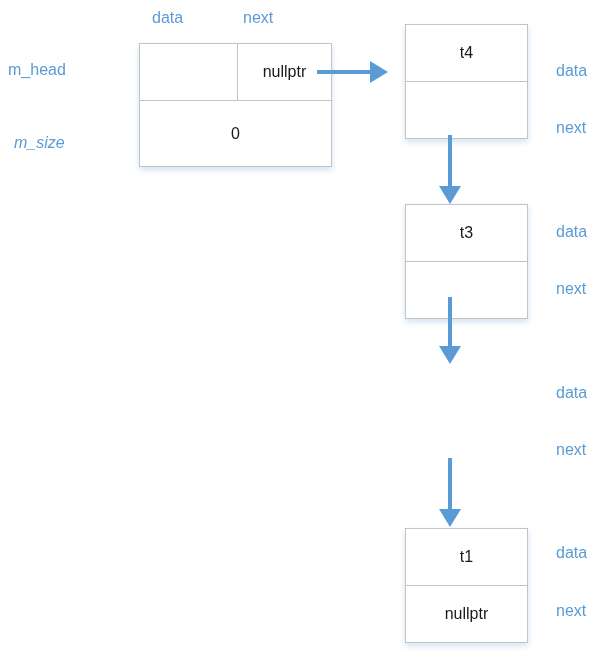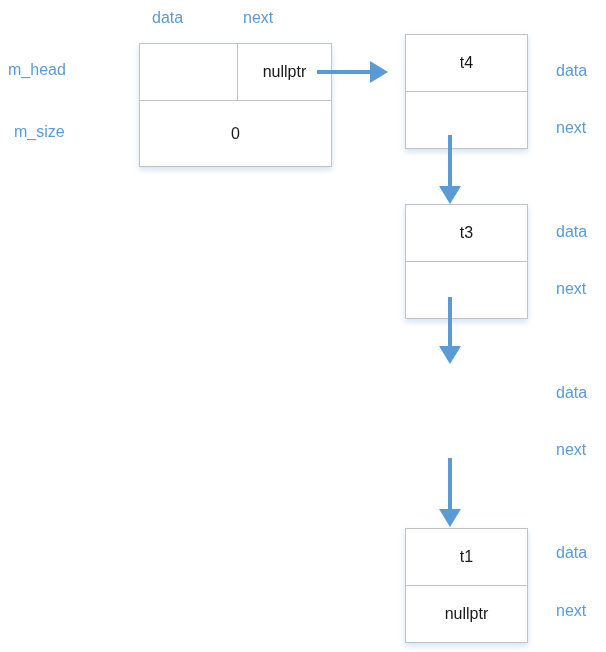--- a/index.html
+++ b/index.html
@@ -44,38 +44,38 @@
 </style>
 </head>
 <body>
 
 <div class="canvas">
 
   <span class="lbl" style="left:152px; top:8px;">data</span>
   <span class="lbl" style="left:243px; top:8px;">next</span>
 
   <span class="lbl" style="left:8px; top:60px;text-align:right;">m_head</span>
-  <span class="lbl" style="left:14px; top:122px;">m_size</span>
+  <span class="lbl" style="left:14px; top:133px;font-style:italic;">m_size</span>
 
   <div class="box head-box">
     <div class="head-row-top">
       <div class="cell head-data"></div>
       <div class="cell head-next">nullptr</div>
     </div>
     <div class="cell head-row-size">0</div>
   </div>
 
   <div class="arrow" style="left:317px; top:60px;">
     <svg width="71" height="24" viewBox="0 0 71 24">
       <line x1="0" y1="12" x2="55" y2="12" stroke="currentColor" stroke-width="4"></line>
       <polygon points="53,1 53,23 71,12" fill="currentColor"></polygon>
     </svg>
   </div>
 
-  <div class="box node" style="top:34px;">
+  <div class="box node" style="top:24px;">
     <div class="cell node-data">t4</div>
     <div class="cell node-next"></div>
   </div>
   <span class="lbl" style="left:556px; top:61px;">data</span>
   <span class="lbl" style="left:556px; top:118px;">next</span>
 
   <div class="arrow" style="left:438px; top:135px;">
     <svg width="24" height="69" viewBox="0 0 24 69">
       <line x1="12" y1="0" x2="12" y2="54" stroke="currentColor" stroke-width="4"></line>
       <polygon points="1,51 23,51 12,69" fill="currentColor"></polygon>

